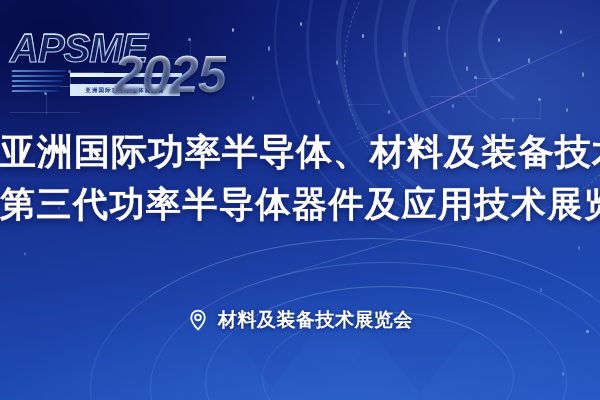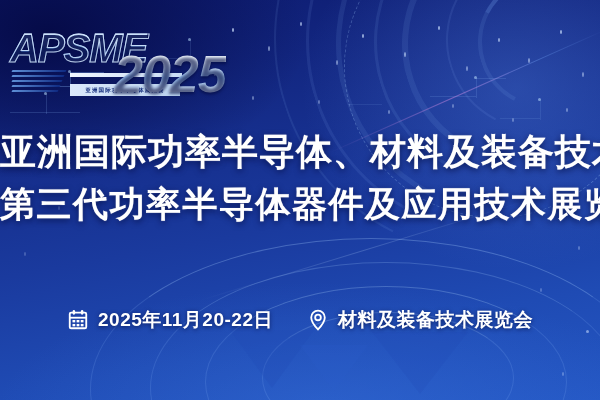--- a/index.html
+++ b/index.html
@@ -274,35 +274,20 @@
     <div class="logo-year">2025</div>
   </div>
 
   <div id="headline">
     <div class="hl-line first">亚洲国际功率半导体、材料及装备技术展览会</div>
     <div class="hl-line second">第三代功率半导体器件及应用技术展览会</div>
   </div>
 
   <div id="meta-row">
 
-    <div class="meta-item">
-      <svg class="meta-icon" viewBox="0 0 24 24">
-        <rect x="3" y="4" width="18" height="17" rx="1.5" fill="none" stroke="#ffffff" stroke-width="2"></rect>
-        <line x1="3" y1="9.5" x2="21" y2="9.5" stroke="#ffffff" stroke-width="2"></line>
-        <rect x="6.2" y="1.2" width="2.6" height="5" rx="1.2" fill="#ffffff"></rect>
-        <rect x="15.2" y="1.2" width="2.6" height="5" rx="1.2" fill="#ffffff"></rect>
-        <rect x="6" y="12" width="3" height="2.6" fill="#ffffff"></rect>
-        <rect x="10.5" y="12" width="3" height="2.6" fill="#ffffff"></rect>
-        <rect x="15" y="12" width="3" height="2.6" fill="#ffffff"></rect>
-        <rect x="6" y="16.3" width="3" height="2.6" fill="#ffffff"></rect>
-        <rect x="10.5" y="16.3" width="3" height="2.6" fill="#ffffff"></rect>
-        <rect x="15" y="16.3" width="3" height="2.6" fill="#ffffff"></rect>
-      </svg>
-      <span class="meta-text">2025年11月20-22日</span>
-    </div>
 
     <div class="meta-item">
       <svg class="meta-icon" viewBox="0 0 24 24">
         <path d="M12 1.8c-4.1 0-7.4 3.3-7.4 7.4 0 5.4 7.4 13.0 7.4 13.0s7.4-7.6 7.4-13.0c0-4.1-3.3-7.4-7.4-7.4z" fill="none" stroke="#ffffff" stroke-width="2"></path>
         <circle cx="12" cy="9.2" r="3.1" fill="none" stroke="#ffffff" stroke-width="2"></circle>
       </svg>
       <span class="meta-text">材料及装备技术展览会</span>
     </div>
 
   </div>

